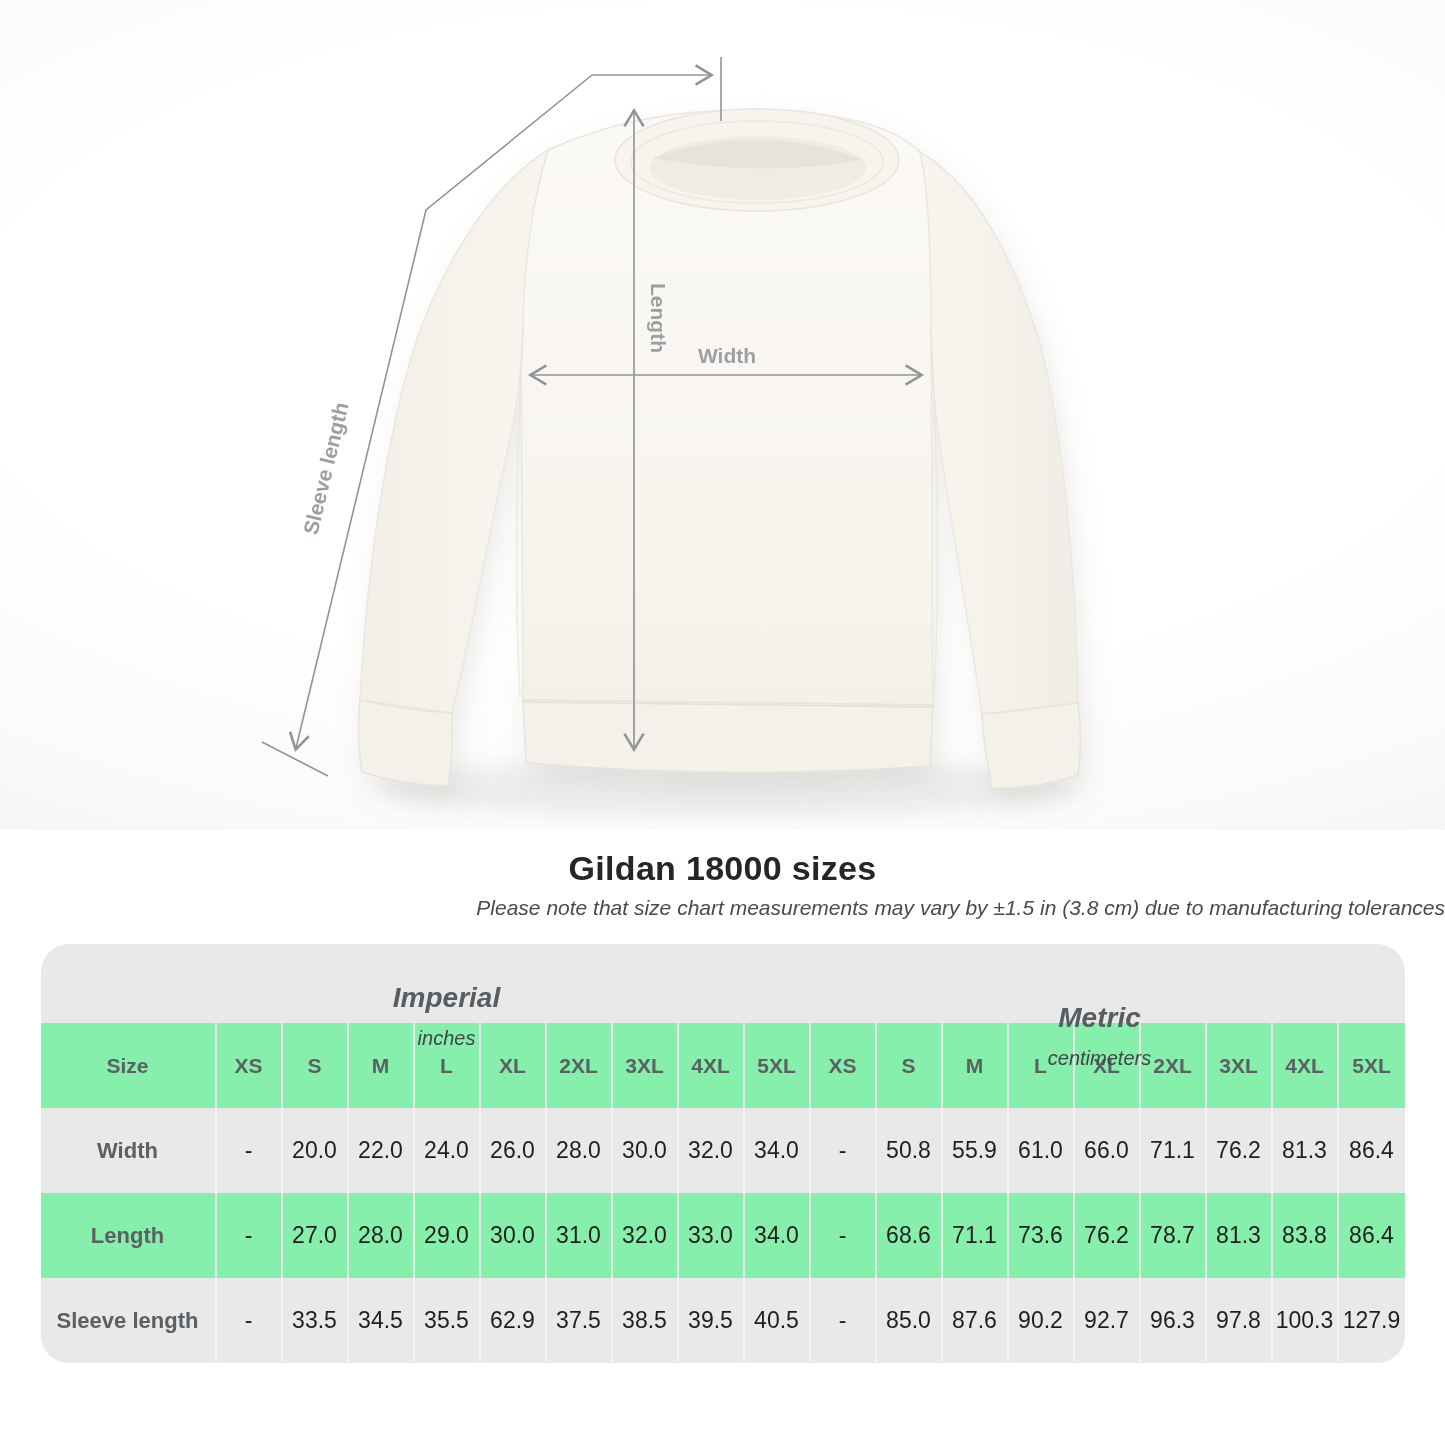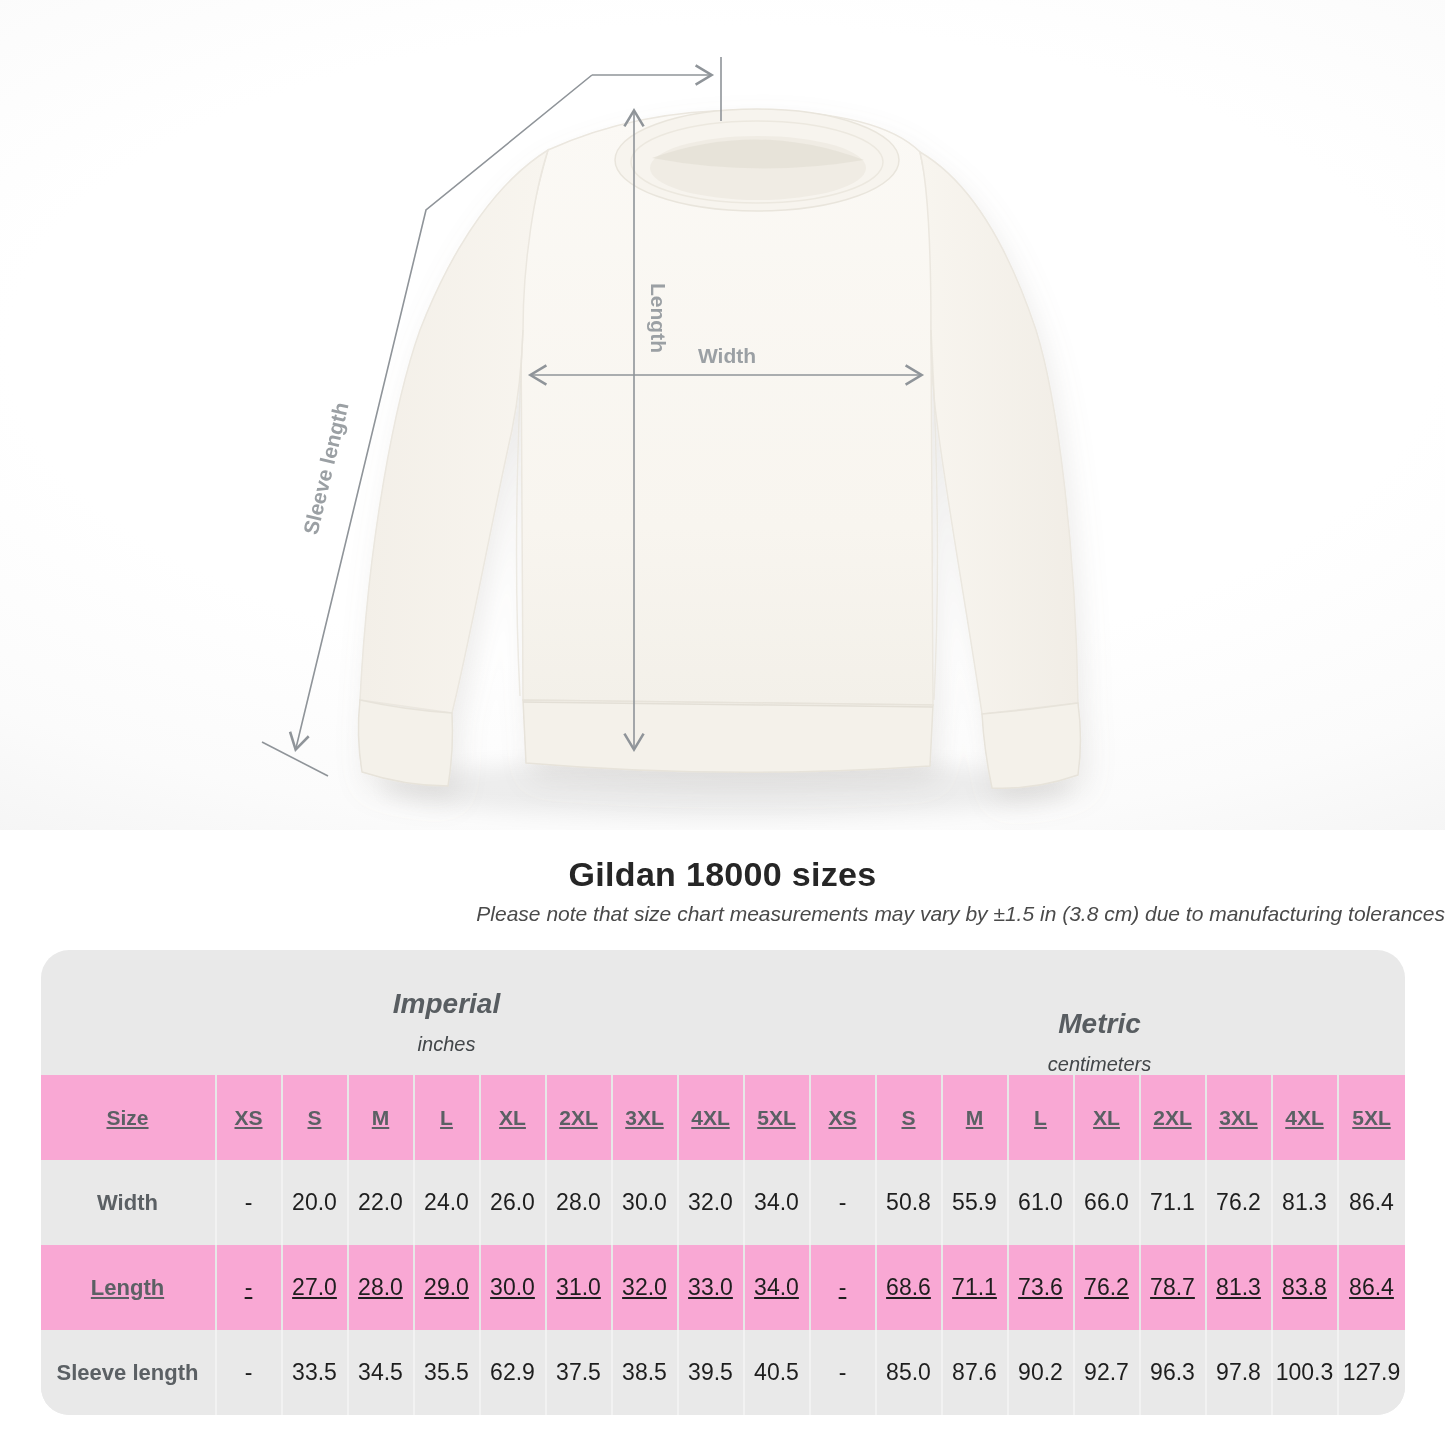--- a/index.html
+++ b/index.html
@@ -13,58 +13,58 @@
 
   
   .hero {
     width: 1445px; height: 830px;
     background: radial-gradient(95% 75% at 50% 42%, #ffffff 52%, #fbfbfb 78%, #f3f3f3 100%);
   }
   .hero svg { display: block; width: 1445px; height: 830px; }
 
   
   .title {
-    margin-top: 24px;
+    margin-top: 18px;
     text-align: center;
     font-size: 34px; font-weight: 700; color: #262626;
     line-height: 40px; letter-spacing: .3px;
   }
   .note {
     margin-top: 7px;
     text-align: right;
     font-style: italic;
     font-size: 21px; color: #4a4a4a;
     line-height: 26px;
   }
 
   
   .size-table {
     width: 1364px; margin: 23px auto 0 auto;
     background: #e9e9e9;
     border-radius: 28px;
     overflow: hidden;
   }
-  .unit-header { position: relative; height: 125px; }
+  .unit-header { position: relative; height: 79px; }
   .unit-block { position: absolute; top: 38px; transform: translateX(-50%); text-align: center; }
   .unit-block.imperial { left: 406px; }
   .unit-block.metric { left: 1059px; margin-top: 20px; }
   .unit-label { font-size: 28px; font-weight: 700; font-style: italic; color: #585d61; line-height: 32px; }
   .unit-sub   { font-size: 20px; font-style: italic; color: #424649; line-height: 24px; margin-top: 12px; }
 
   .grid {
     display: grid;
     grid-template-columns: 176px repeat(18, 1fr);
     grid-auto-rows: 85px;
   }
   .cell {
     display: flex; align-items: center; justify-content: center;
     border-right: 2px solid transparent;
   }
   .cell.last { border-right: none; }
-  .rw { background: #f9a8d4; border-right-color: #e7e7e7; text-decoration: underline; }
+  .rw { background: #86efac; border-right-color: #e7e7e7; }
   .rg { background: #e9e9e9; border-right-color: #f2f2f2; }
   .rw.last, .rg.last { border-right-color: transparent; }
   .head { font-size: 21px; font-weight: 700; color: #5b6064; }
   .lbl  { font-size: 22px; font-weight: 700; color: #5b6064; }
   .val  { font-size: 23px; font-weight: 400; color: #1e1e1e; }
 </style>
 </head>
 <body>
 
 <div class="page">

